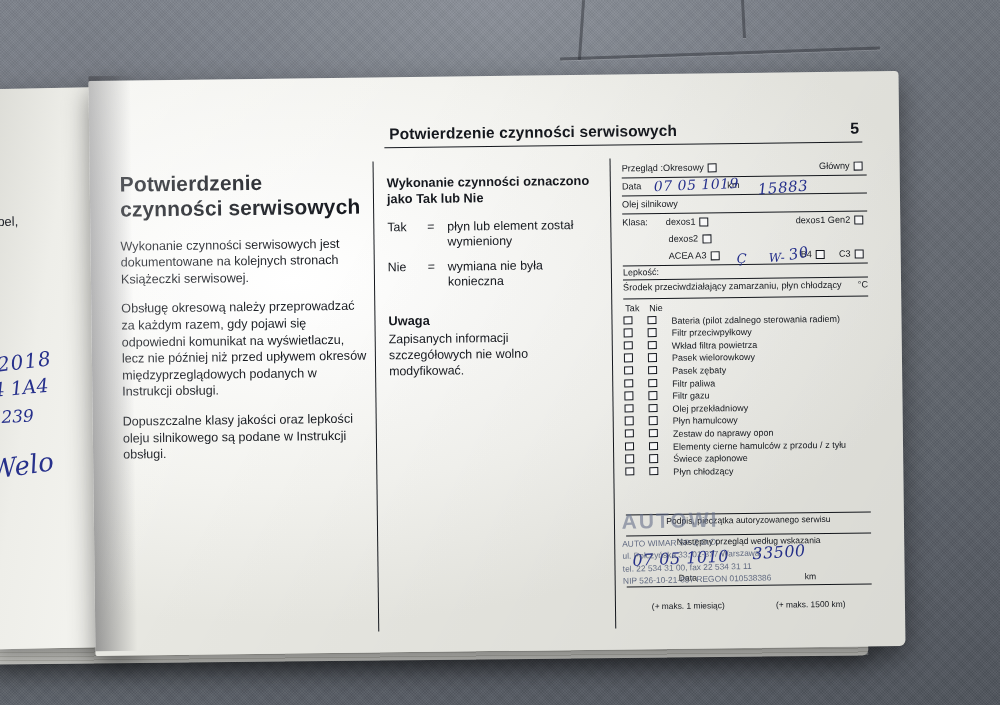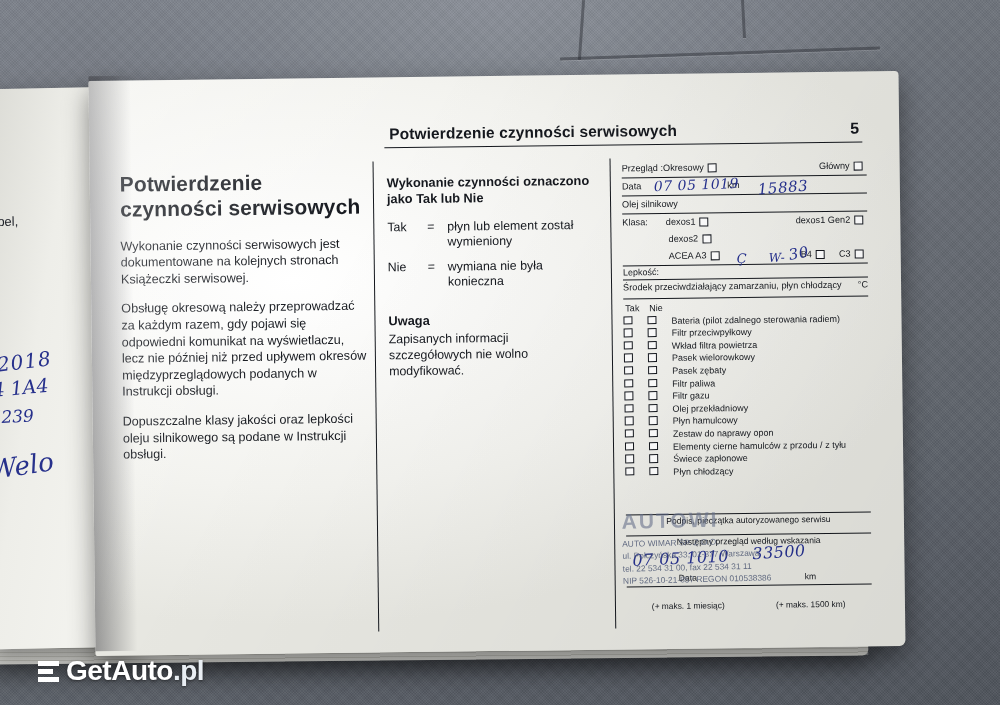--- a/index.html
+++ b/index.html
@@ -610,22 +610,14 @@
           <div>NIP 526-10-21-857  REGON 010538386</div>
         </div>
 
       </div>
     </div>
 
     <div class="gutter-shadow"></div>
     <div class="page-sheen"></div>
   </div>
 
-  <div id="watermark">
-    <div class="bars">
-        <i></i>
-        <i></i>
-        <i></i>
-      </div>
-    <div class="wm-text"><span>GetAuto</span><span class="pl">.pl</span></div>
-  </div>
 
 </div>
 
 </body></html>

